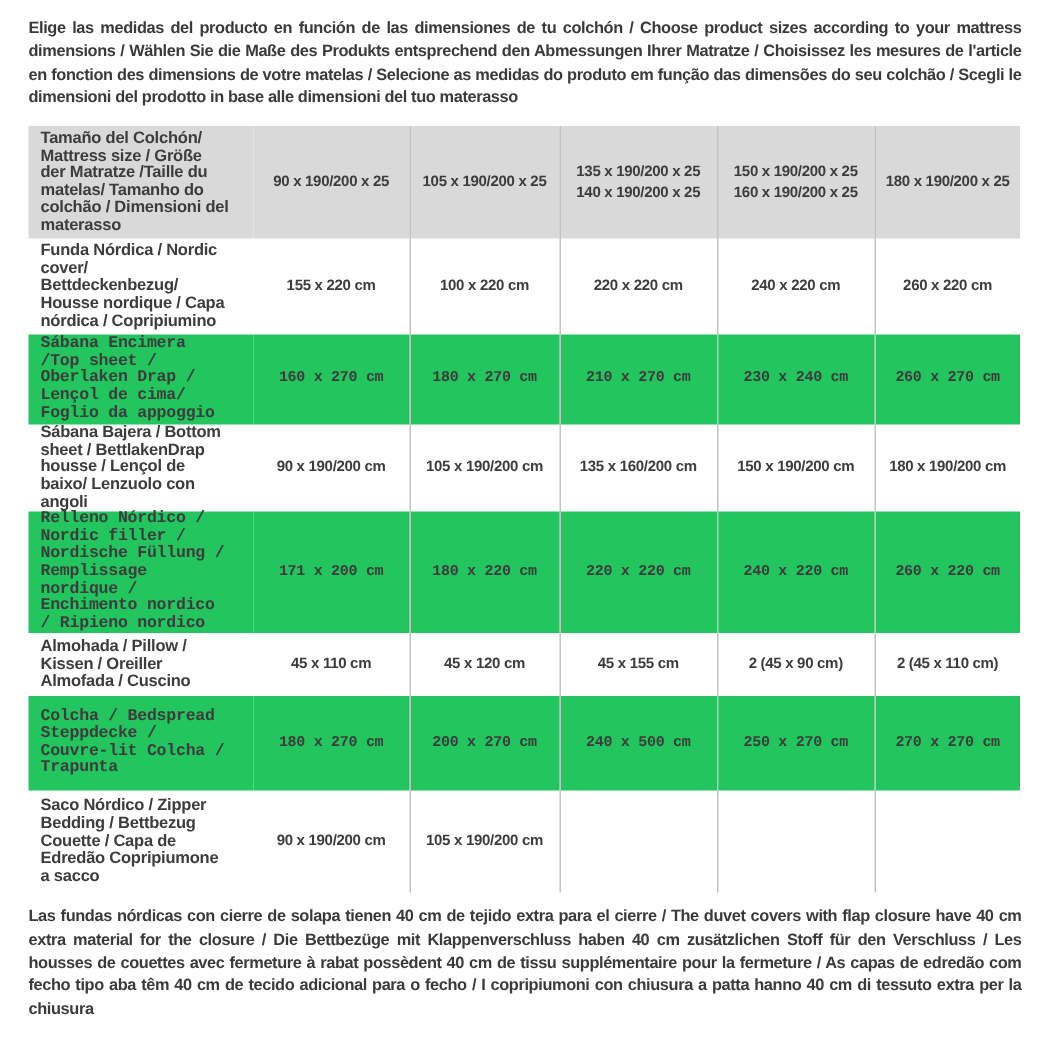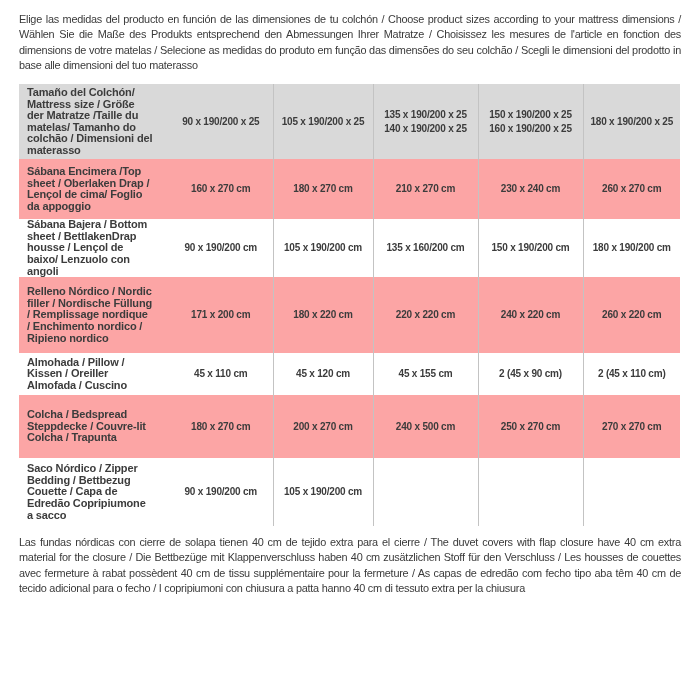--- a/index.html
+++ b/index.html
@@ -3,37 +3,37 @@
 <meta charset="utf-8">
 <style>
   html,body{margin:0;padding:0;}
   body{
     width:700px;height:700px;overflow:hidden;background:#ffffff;
     font-family:"Liberation Sans",sans-serif;color:#3c3c3c;
     -webkit-font-smoothing:antialiased;
   }
   .page{padding:12px 19px 0 19px;width:662px;}
   .intro,.footer{
-    font-size:10.9px;font-weight:normal;line-height:15.3px;
+    font-size:10.9px;font-weight:bold;line-height:15.3px;
     text-align:justify;letter-spacing:-0.25px;color:#3a3a3a;
   }
   table{
     border-collapse:collapse;table-layout:fixed;width:661px;margin-top:11px;
   }
   td{vertical-align:middle;padding:0;}
   td.lbl{
     padding-left:8px;padding-right:16px;text-align:left;
     font-size:11px;font-weight:bold;line-height:11.6px;letter-spacing:-0.15px;
   }
   td.val{
     text-align:center;font-size:10px;font-weight:bold;line-height:14px;
     letter-spacing:-0.2px;white-space:pre-line;
   }
   tr.head td{background:#d9d9d9;}
-  tr.stripe td{background:#fca5a5;}
+  tr.stripe td{background:#22c55e;font-family:Liberation Mono, monospace;}
   td.sep{border-left:1px solid #c3c3c3;}
   .footer{margin-top:9px;}
 </style>
 </head>
 <body>
 
 <div class="page">
 
   <div class="intro">Elige las medidas del producto en función de las dimensiones de tu colchón / Choose product sizes according to your mattress dimensions / Wählen Sie die Maße des Produkts entsprechend den Abmessungen Ihrer Matratze / Choisissez les mesures de l'article en fonction des dimensions de votre matelas / Selecione as medidas do produto em função das dimensões do seu colchão / Scegli le dimensioni del prodotto in base alle dimensioni del tuo materasso</div>
 
@@ -49,20 +49,28 @@
     <tbody>
       <tr class="head" style="height:75px">
         <td class="lbl">Tamaño del Colchón/ Mattress size / Größe der Matratze /Taille du matelas/ Tamanho do colchão / Dimensioni del materasso</td>
         <td class="val">90 x 190/200 x 25</td>
         <td class="val sep">105 x 190/200 x 25</td>
         <td class="val sep">135 x 190/200 x 25
 140 x 190/200 x 25</td>
         <td class="val sep">150 x 190/200 x 25
 160 x 190/200 x 25</td>
         <td class="val sep">180 x 190/200 x 25</td>
+      </tr>
+      <tr style="height:64px">
+        <td class="lbl">Funda Nórdica /  Nordic cover/ Bettdeckenbezug/ Housse nordique  / Capa nórdica / Copripiumino</td>
+        <td class="val">155 x 220 cm</td>
+        <td class="val sep">100 x 220 cm</td>
+        <td class="val sep">220 x 220 cm</td>
+        <td class="val sep">240 x 220 cm</td>
+        <td class="val sep">260 x 220 cm</td>
       </tr>
       <tr class="stripe" style="height:60px">
         <td class="lbl">Sábana Encimera /Top sheet / Oberlaken Drap / Lençol de cima/ Foglio da appoggio</td>
         <td class="val">160 x 270 cm</td>
         <td class="val sep">180 x 270 cm</td>
         <td class="val sep">210 x 270 cm</td>
         <td class="val sep">230 x 240 cm</td>
         <td class="val sep">260 x 270 cm</td>
       </tr>
       <tr style="height:52px">

